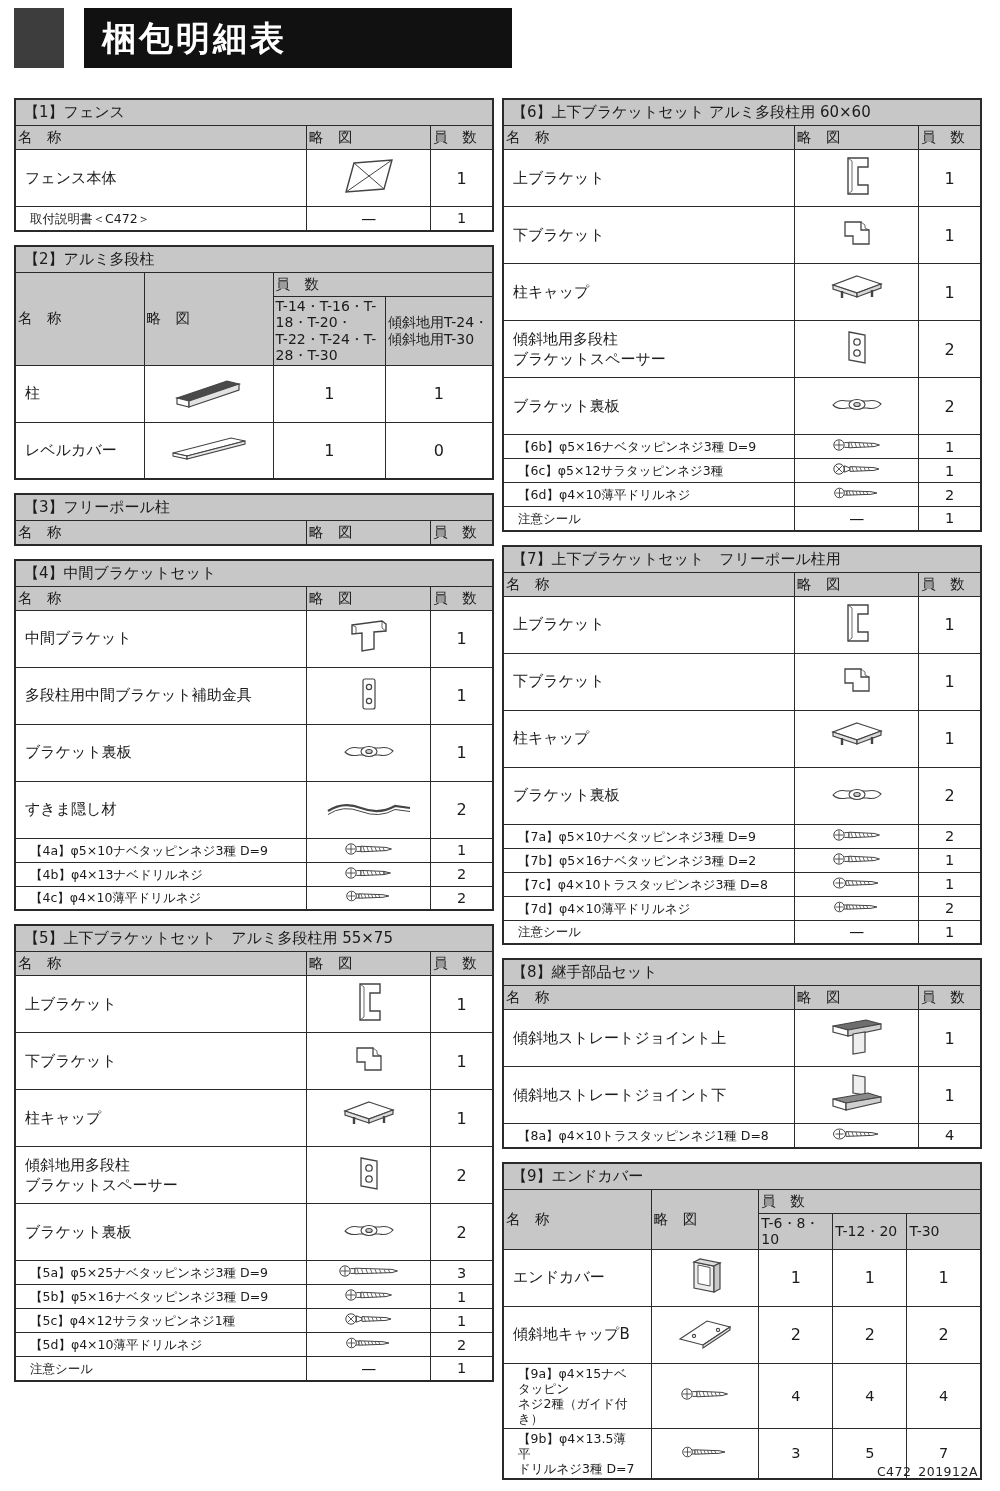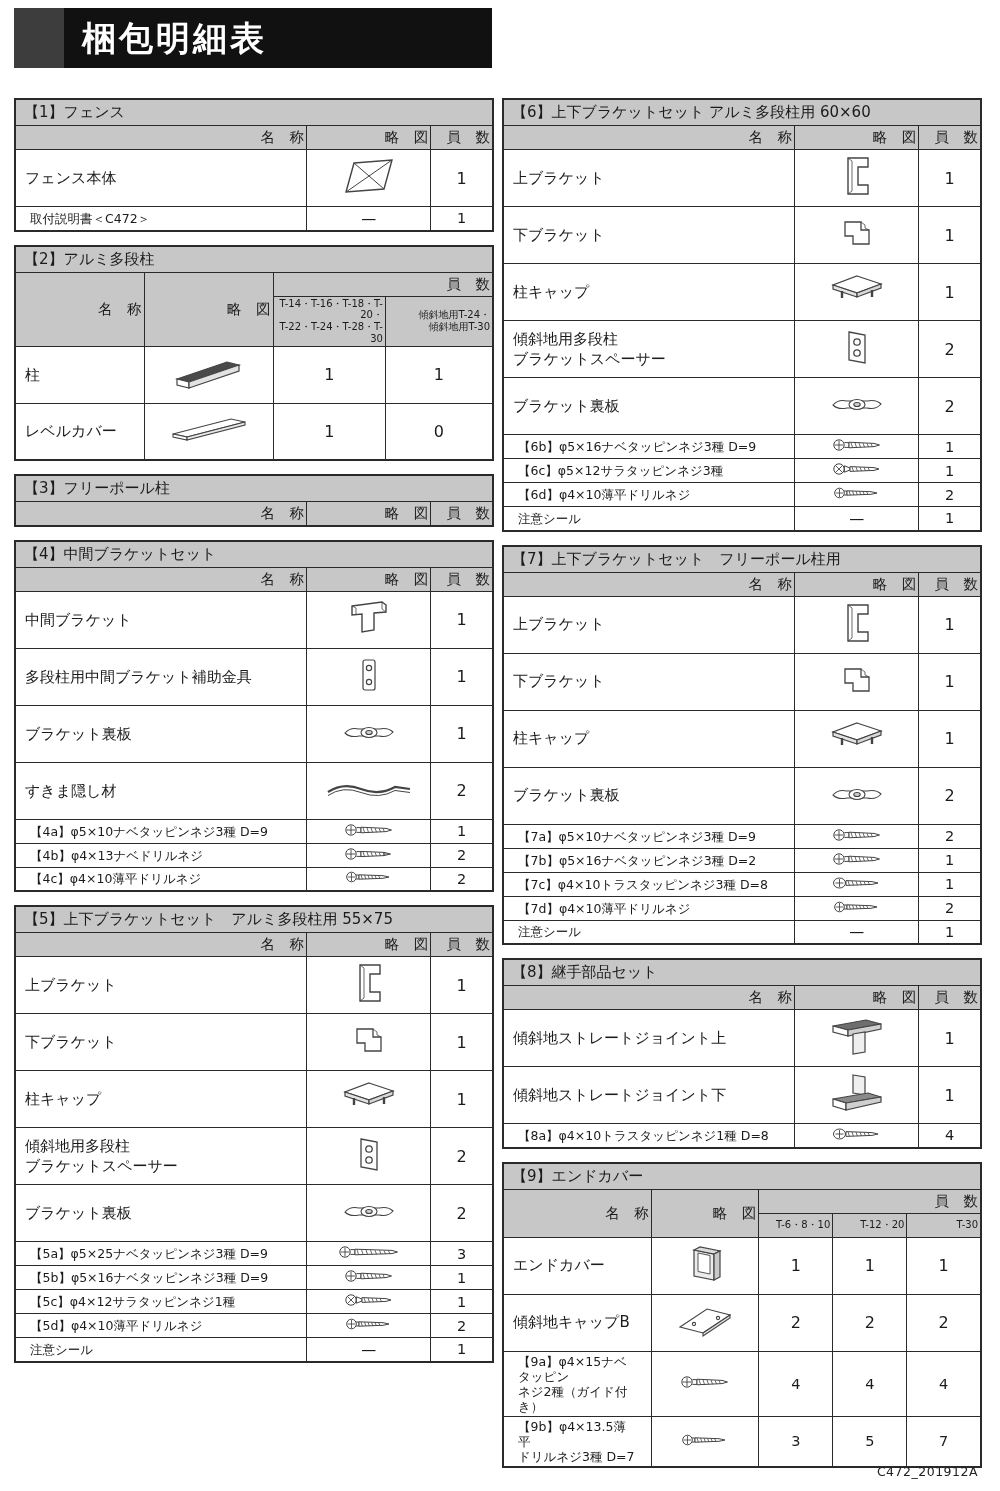--- a/index.html
+++ b/index.html
@@ -8,39 +8,39 @@
     width: 1000px; height: 1491px;
     font-family: "DejaVu Sans", "Liberation Sans", sans-serif;
     color: var(--text, #1b1b1b);
     position: relative;
   }
   .page { width: 1000px; height: 1491px; padding: 8px 12px 0 14px; overflow: hidden; position: relative; }
 
   
   .titlebar { display: flex; height: 60px; margin-bottom: 30px; }
   .titlebar .accent { width: 50px; background: var(--title_block, #3d3d3d); }
-  .titlebar .bar { width: 428px; background: var(--title_bar, #111111); display: flex; align-items: center; padding-left: 18px; }
+  .titlebar .bar { width: 428px; background: var(--title_bar, #111111); display: flex; align-items: center; padding-left: 18px; margin-left: 20px; }
   .titlebar h1 { color: #ffffff; font-size: 34px; font-weight: bold; letter-spacing: 3px; line-height: 1; }
 
   
   .columns { display: flex; gap: 8px; }
   .col { width: 480px; display: flex; flex-direction: column; }
 
   
   table.parts-table {
     border-collapse: collapse; width: 100%; table-layout: fixed;
     border: 2px solid var(--border, #2a2a2a); margin-bottom: 13px;
   }
   .parts-table td, .parts-table th { border: 1px solid var(--border, #2a2a2a); vertical-align: middle; }
   .title-cell {
     background: var(--table_header, #c7c7c7);
     font-size: 15px; font-weight: 500; text-align: left; padding: 3px 8px; height: 25px;
   }
-  .head-row th { background: var(--table_header, #c7c7c7); font-weight: 500; font-size: 14.5px; height: 24px; padding: 1px 2px; text-align: right; }
-  th.h-sub { font-size: 10px; line-height: 1.18; white-space: pre-line; font-weight: normal; }
+  .head-row th { background: var(--table_header, #c7c7c7); font-weight: 500; font-size: 14.5px; height: 24px; padding: 1px 2px; text-align: left; }
+  th.h-sub { font-size: 14px; line-height: 1.18; white-space: pre-line; font-weight: normal; }
   .c-name { font-size: 15px; text-align: left; padding: 4px 9px; white-space: pre-line; line-height: 1.35; }
   .c-sketch { text-align: center; }
   .c-qty { text-align: center; font-size: 16px; }
   .row-lg td { height: 57px; }
   .row-sm td { height: 24px; }
   .row-sm .c-name { font-size: 12.5px; padding: 2px 14px; line-height: 1.2; }
   .row-sm .c-qty { font-size: 14.5px; }
   .icon { display: inline-flex; align-items: center; justify-content: center; }
   .icon svg { display: block; }
   .dash { font-size: 15px; }

